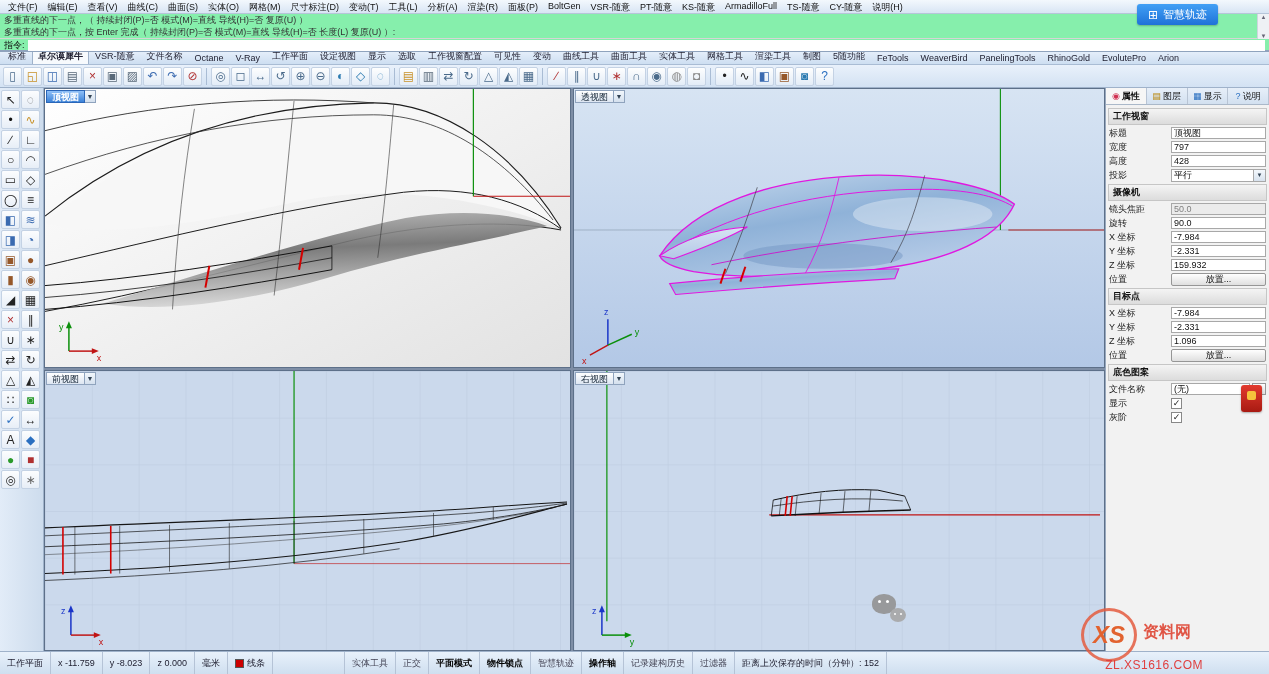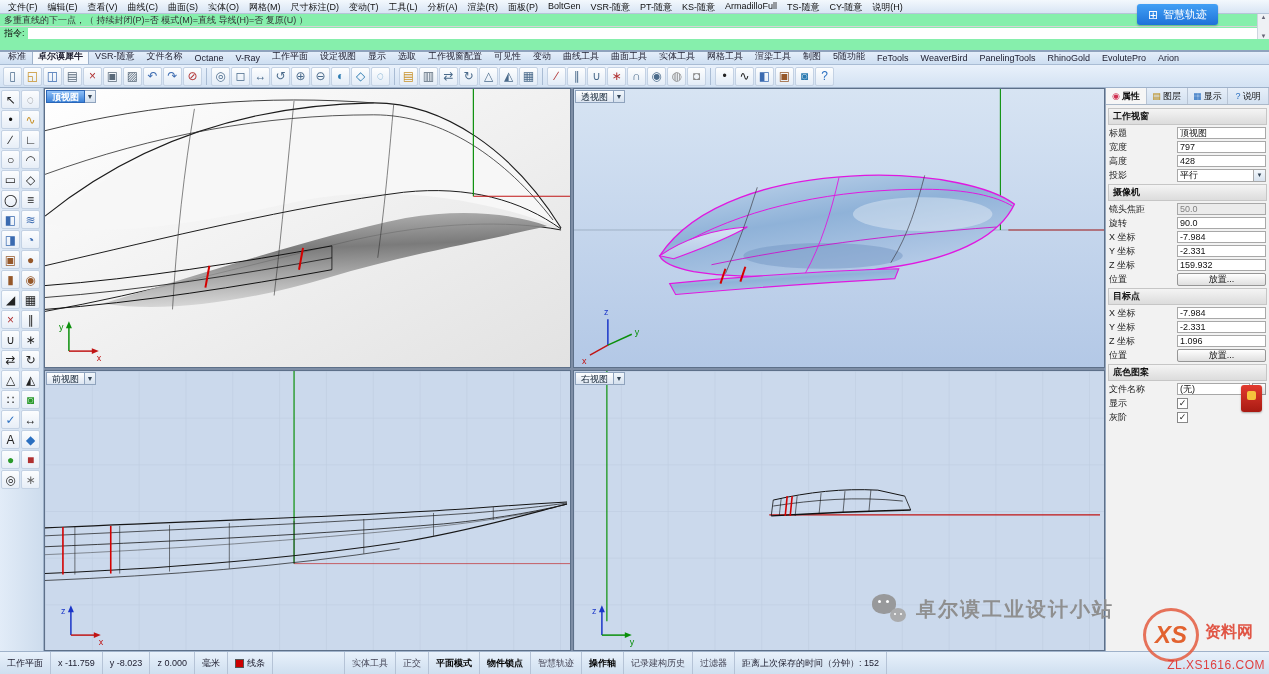--- a/index.html
+++ b/index.html
@@ -60,21 +60,21 @@
   
   .props{position:absolute;right:0;top:0;bottom:0;width:164px;background:#f2f2f2;border-left:1px solid #98a8bd;
          display:flex;flex-direction:column}
   .props-tabs{display:flex;height:17px;background:linear-gradient(#e7eff9,#d2e0f0);border-bottom:1px solid #aab8c9}
   .props-tab{flex:1;display:flex;align-items:center;justify-content:center;gap:2px;border-right:1px solid #b8c4d4;cursor:pointer;white-space:nowrap}
   .props-tab.active{background:#f6f6f6;font-weight:bold}
   .ptab-ic{font-size:9px;line-height:1}
   .props-body{flex:1;overflow:hidden;padding:1px 2px}
   .prop-sec{background:linear-gradient(#f4f4f4,#dcdcdc);border:1px solid #c6c6c6;font-weight:bold;
             padding:1px 4px;margin:2px 0 1px}
-  .prop-row{display:flex;align-items:center;height:14px;padding:0 1px;gap:10px}
+  .prop-row{display:flex;align-items:center;height:14px;padding:0 1px;gap:4px}
   .prop-label{width:58px;flex:none;color:#222;white-space:nowrap;overflow:hidden}
   .prop-ctrl{flex:1;display:flex;align-items:center}
   .prop-input{width:100%;height:12px;background:#fff;border:1px solid #a8a8a8;font:inherit;padding:0 2px;color:#111}
   .prop-input.disabled{background:#ebebeb;color:#808080}
   .prop-btn{width:100%;height:13px;line-height:11px;text-align:center;background:linear-gradient(#fefefe,#dfdfdf);
             border:1px solid #969696;border-radius:2px;cursor:pointer}
   .prop-select{width:100%;height:13px;background:#fff;border:1px solid #a8a8a8;display:flex;align-items:center;cursor:pointer}
   .sel-val{flex:1;padding:0 2px}
   .sel-arrow{width:12px;height:100%;background:linear-gradient(#f4f8fc,#d7e2ee);border-left:1px solid #a8a8a8;
              font-size:6px;display:flex;align-items:center;justify-content:center;color:#345}
@@ -98,21 +98,21 @@
   
   .watermark{position:absolute;left:872px;top:594px;display:flex;align-items:center;gap:8px;z-index:45;pointer-events:none}
   .wm-wechat{position:relative;width:36px;height:30px;display:inline-block}
   .wm-wechat .b1{position:absolute;left:0;top:0;width:24px;height:20px;background:#98999b;border-radius:48%}
   .wm-wechat .b1::before{content:"";position:absolute;left:6px;top:6px;width:3px;height:3px;border-radius:50%;
                          background:#fff;box-shadow:8px 0 0 #fff}
   .wm-wechat .b2{position:absolute;right:2px;bottom:2px;width:16px;height:14px;background:#aaabad;border-radius:50%}
   .wm-wechat .b2::before{content:"";position:absolute;left:4px;top:5px;width:2px;height:2px;border-radius:50%;
                          background:#fff;box-shadow:6px 0 0 #fff}
   .wm-text{font-size:20px;font-weight:bold;color:#8f8f8f;letter-spacing:2px}
-  .wm-logo{position:absolute;left:1143px;top:608px;width:124px;height:64px;z-index:46;pointer-events:none}
+  .wm-logo{position:absolute;left:1081px;top:608px;width:124px;height:64px;z-index:46;pointer-events:none}
   .wm-circle{position:absolute;left:0;top:0;width:56px;height:54px;border:3px solid rgba(228,92,64,.85);
              border-radius:50%;display:flex;align-items:center;justify-content:center}
   .wm-xs{font-style:italic;font-weight:bold;font-size:24px;color:#e2622f}
   .wm-zl{position:absolute;left:62px;top:14px;font-size:16px;font-weight:bold;color:#e05545}
   .wm-sub{position:absolute;right:2px;bottom:0;font-size:12px;color:#e04040;letter-spacing:.5px}
 
   .red-badge{position:absolute;left:1241px;top:385px;width:21px;height:27px;z-index:30;cursor:pointer;
              background:linear-gradient(#e23a2e,#a81a12);border-radius:3px;box-shadow:0 1px 2px rgba(0,0,0,.3)}
   .red-badge .dot{position:absolute;left:6px;top:6px;width:9px;height:9px;background:#f5c33c;border-radius:2px}
 </style>
@@ -140,20 +140,21 @@
       <span class="mb-item">PT-随意</span>
       <span class="mb-item">KS-随意</span>
       <span class="mb-item">ArmadilloFull</span>
       <span class="mb-item">TS-随意</span>
       <span class="mb-item">CY-随意</span>
       <span class="mb-item">说明(H)</span>
     </div>
 
   <div class="cmdarea">
     <div class="cmd-line">多重直线的下一点，（ 持续封闭(P)=否  模式(M)=直线  导线(H)=否  复原(U) ）</div>
+    <div class="cmd-line">多重直线的下一点，按 Enter 完成（ 持续封闭(P)=否  模式(M)=直线  导线(H)=否  长度(L)  复原(U) ）:</div>
     <div class="cmd-prompt">
       <span>指令:</span>
       <input type="text" style="">
     </div>
     <div class="cmd-scroll">
         <span>▲</span>
         <span>▼</span>
       </div>
   </div>
 
@@ -782,21 +783,20 @@
 
   <div class="red-badge">
       <span class="dot"></span>
     </div>
 
   <div class="watermark">
     <span class="wm-wechat">
         <span class="b1"></span>
         <span class="b2"></span>
       </span>
-    <span class="wm-text">卓尔谟工业设计小站</span>
   </div>
   <div class="wm-logo">
     <div class="wm-circle">
       <span class="wm-xs">XS</span>
     </div>
     <span class="wm-zl">资料网</span>
     <div class="wm-sub">ZL.XS1616.COM</div>
   </div>
 
 </div>

